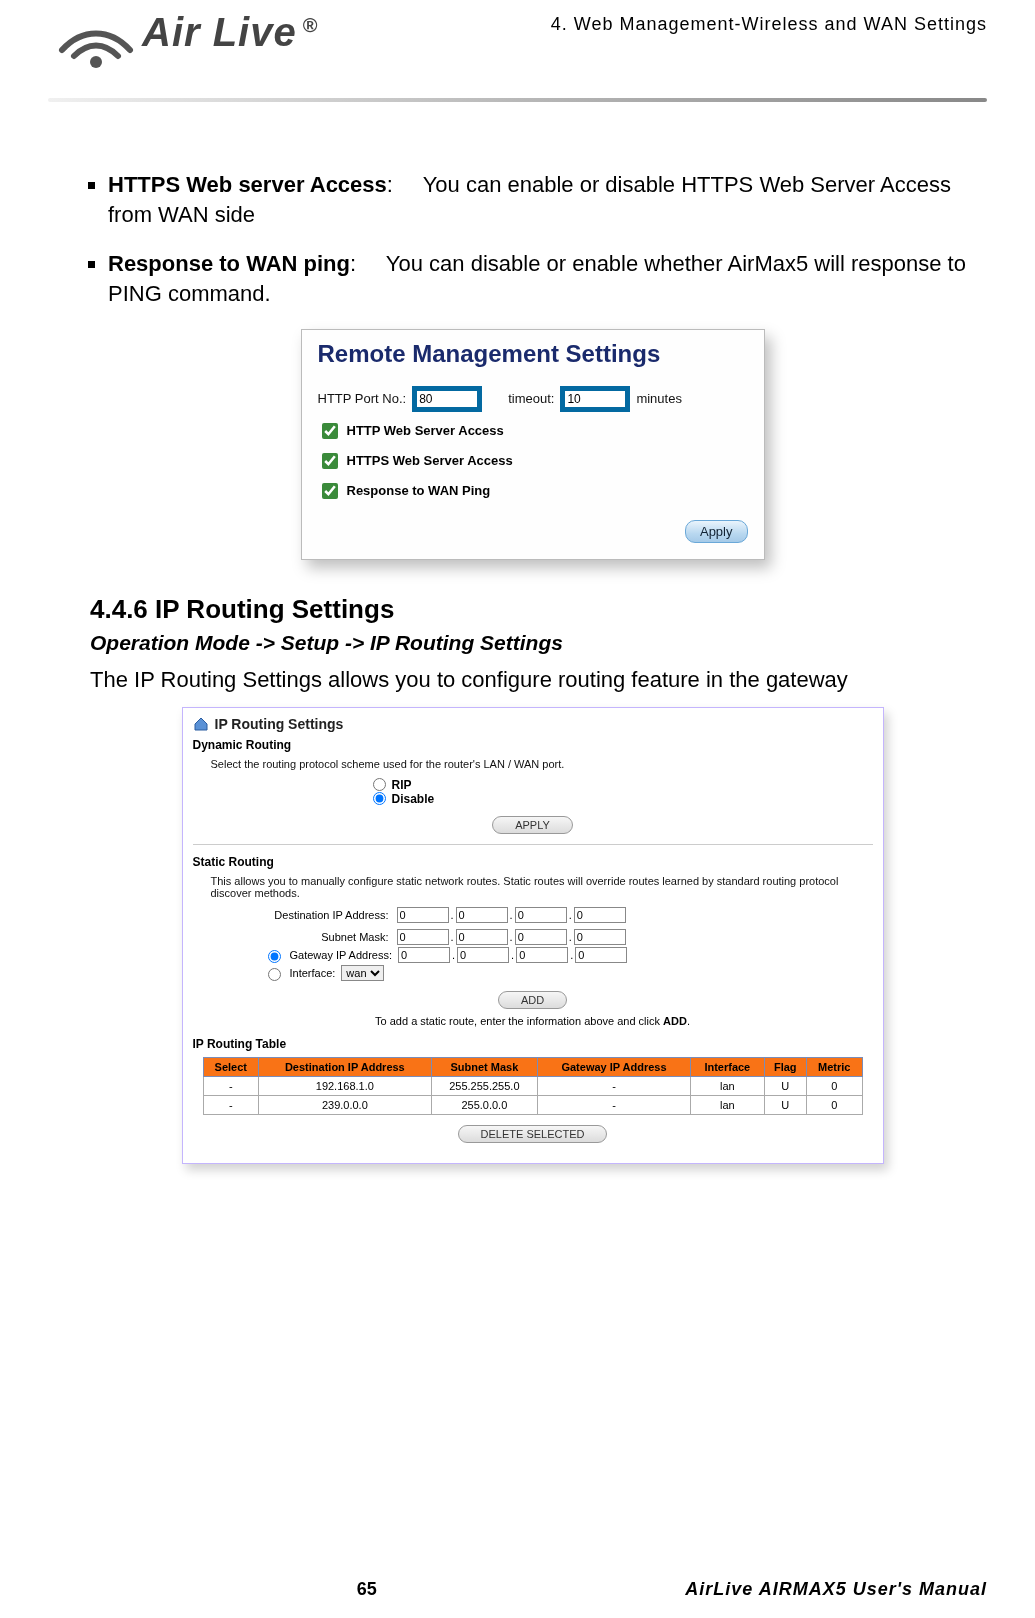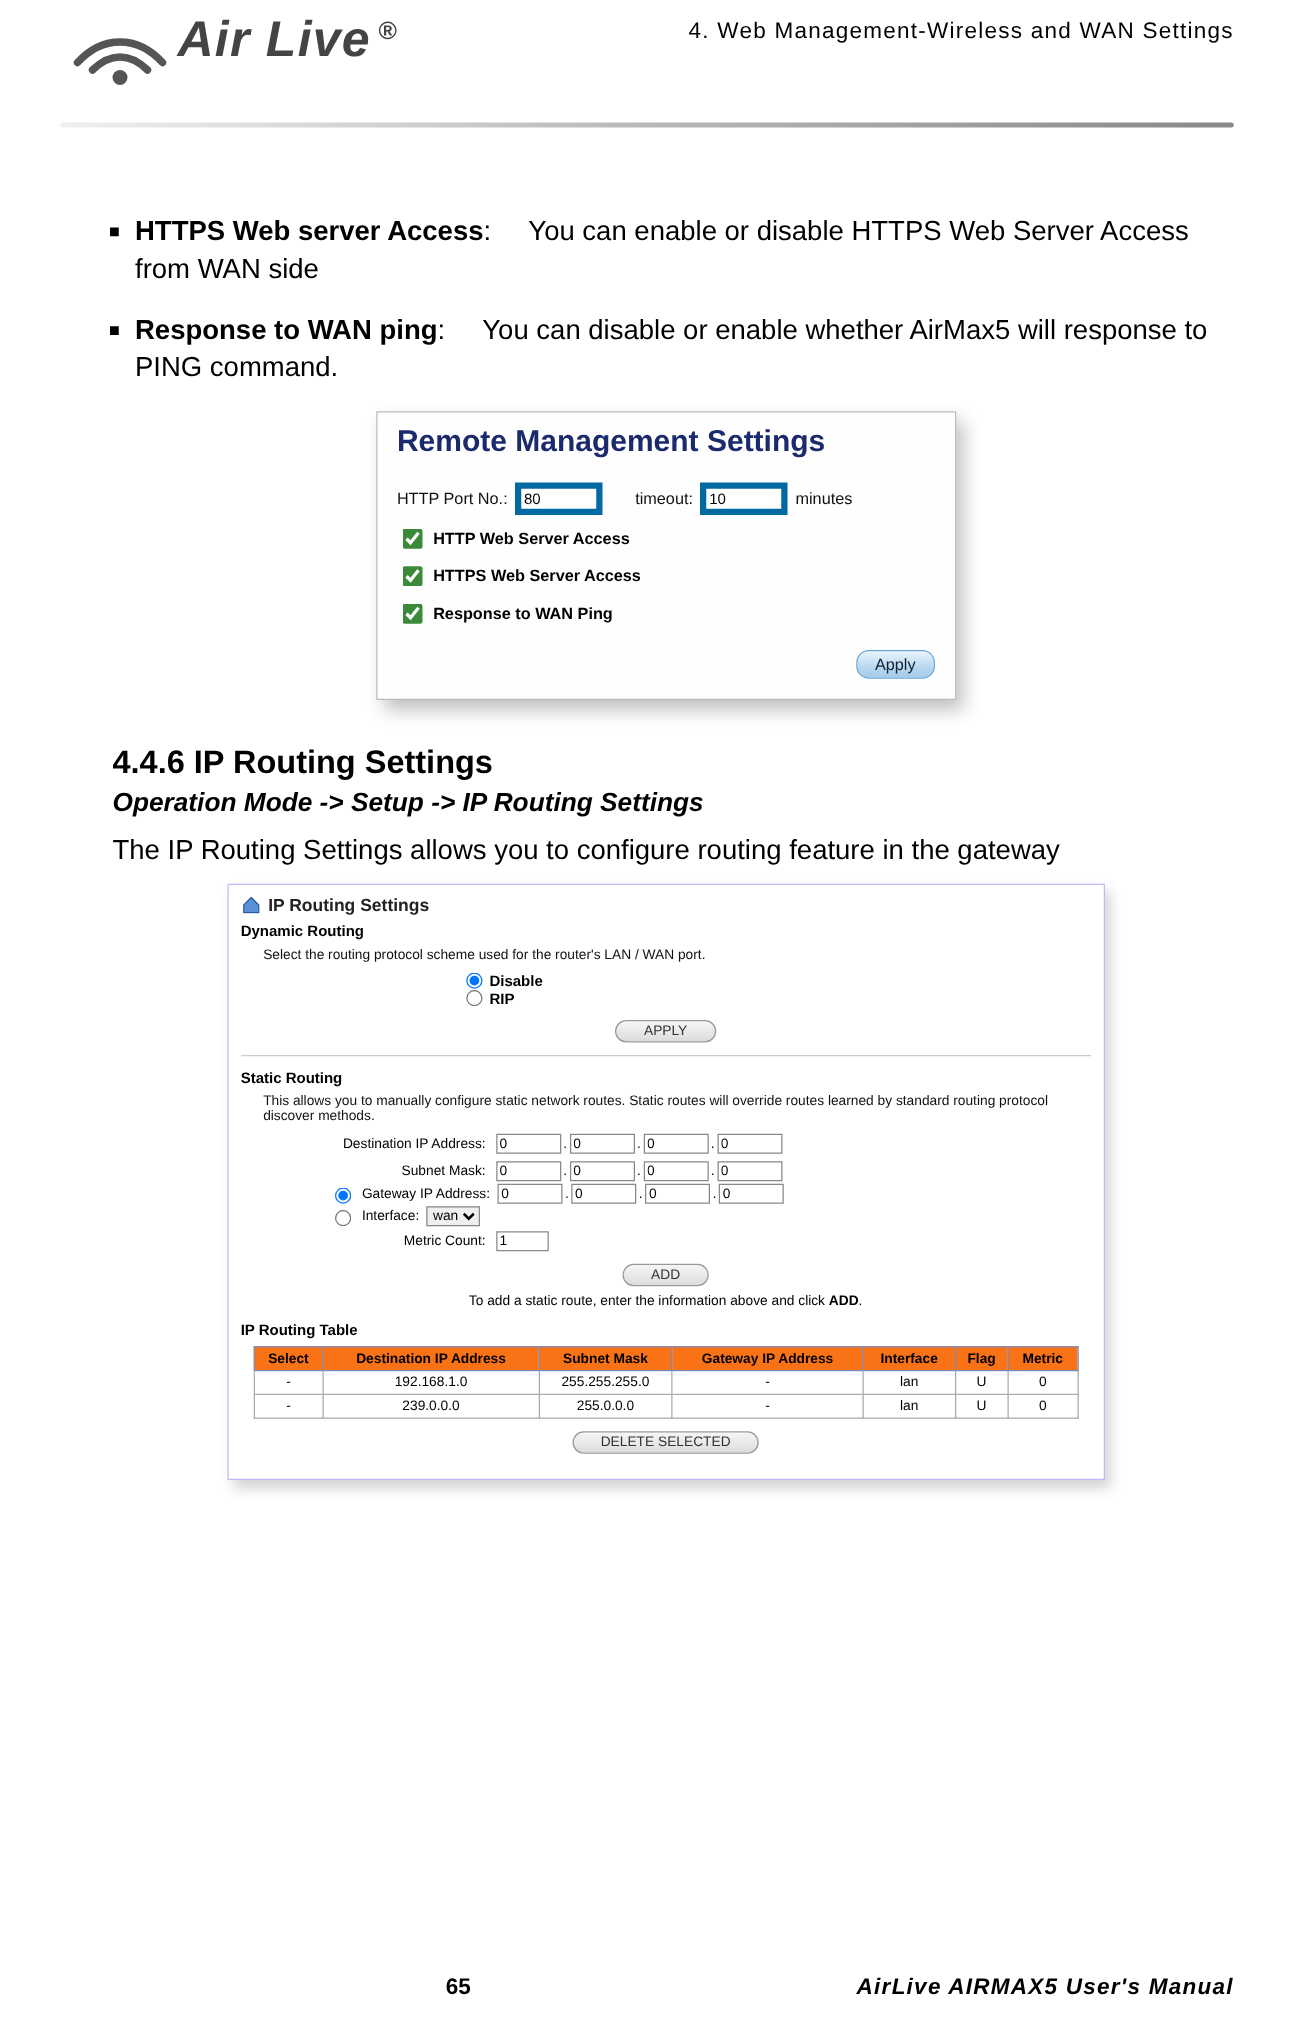--- a/index.html
+++ b/index.html
@@ -265,26 +265,26 @@
       <div class="win-title">
         <svg width="16" height="14" viewBox="0 0 16 14">
           <path d="M2 7 L8 1 L14 7 L14 13 L2 13 Z" fill="#5a91d6" stroke="#2a5ca0" stroke-width="1"></path>
         </svg>
         <span>IP Routing Settings</span>
       </div>
 
       <div class="hdr2">Dynamic Routing</div>
       <div class="help">Select the routing protocol scheme used for the router's LAN / WAN port.</div>
       <div class="radio-row">
+        <input type="radio" name="dr" style="">
+        <span class="b">RIP</span>
+      </div>
+      <div class="radio-row">
         <input type="radio" name="dr" checked="" style="">
         <span class="b">Disable</span>
-      </div>
-      <div class="radio-row">
-        <input type="radio" name="dr" style="">
-        <span class="b">RIP</span>
       </div>
       <div class="btn-row">
         <span class="pill-btn">APPLY</span>
       </div>
       <hr>
 
       <div class="hdr2">Static Routing</div>
       <div class="help">This allows you to manually configure static network routes. Static routes will override routes learned by standard routing protocol discover methods.</div>
 
       <div class="form-grid">
@@ -316,24 +316,20 @@
         </span>
       </div>
       <div class="gw-row">
         <input type="radio" name="rt" style="">
         <span>Interface:</span>
         <select>
           <option>wan</option>
         </select>
       </div>
 
-      <div class="form-grid" style="margin-top:4px;">
-        <div class="lab">Metric Count:</div>
-        <div><input class="mini-in" value="1" style=""></div>
-      </div>
 
       <div class="btn-row">
         <span class="pill-btn">ADD</span>
       </div>
       <div class="add-help">
         <span>To add a static route, enter the information above and click </span><span class="b">ADD</span><span>.</span>
       </div>
 
       <div class="hdr2" style="margin-top:10px">IP Routing Table</div>
       <table class="route">

